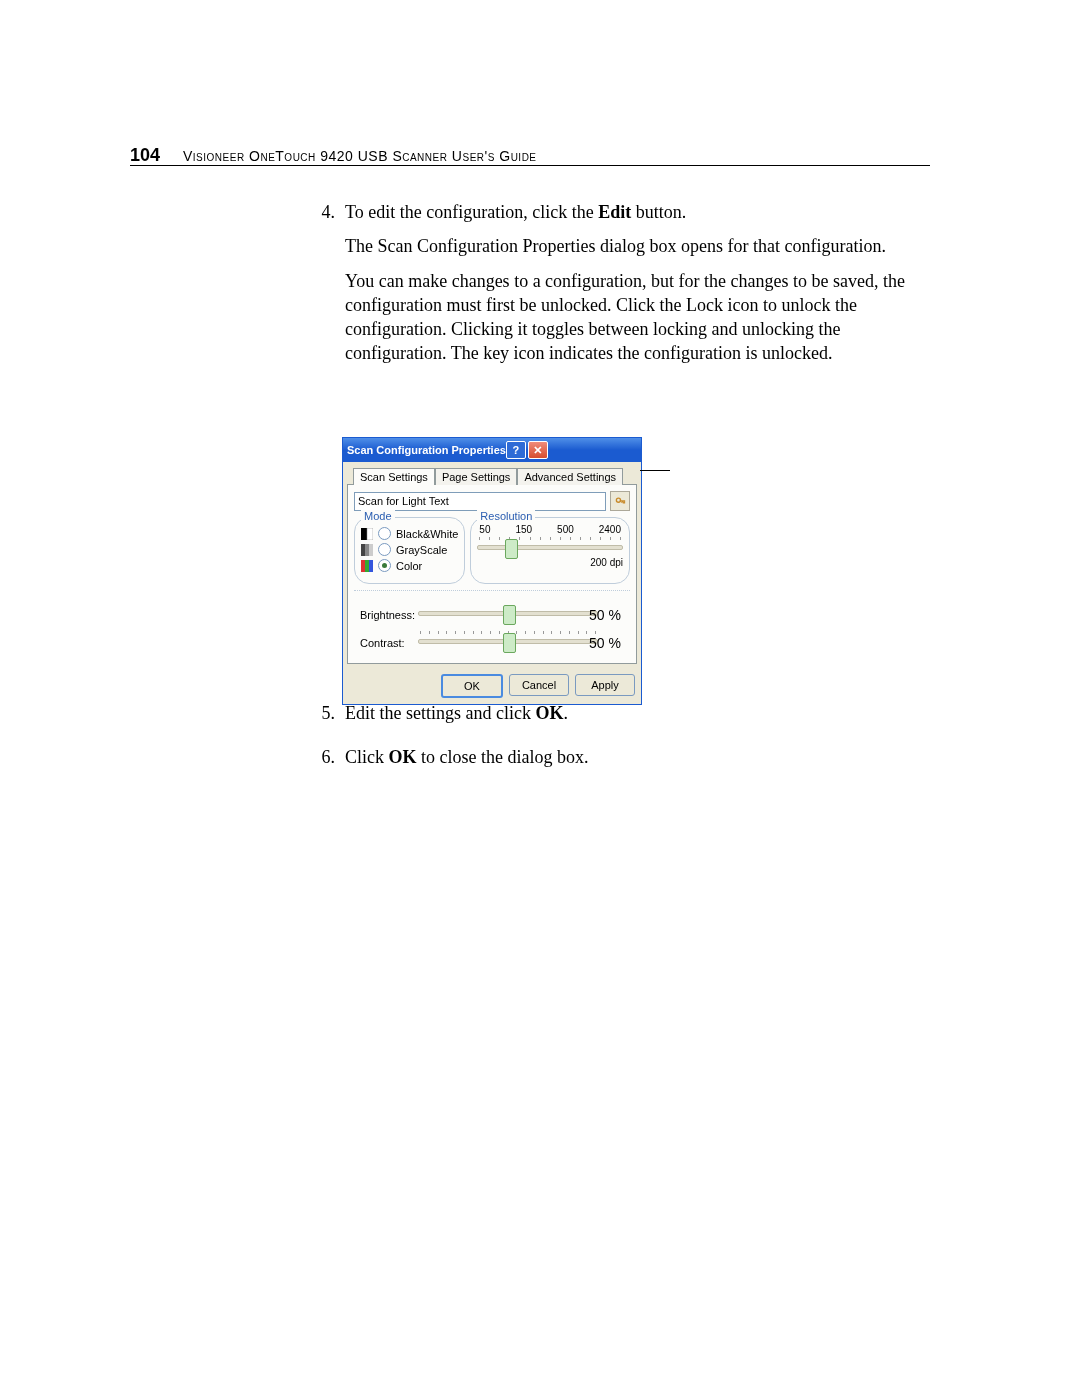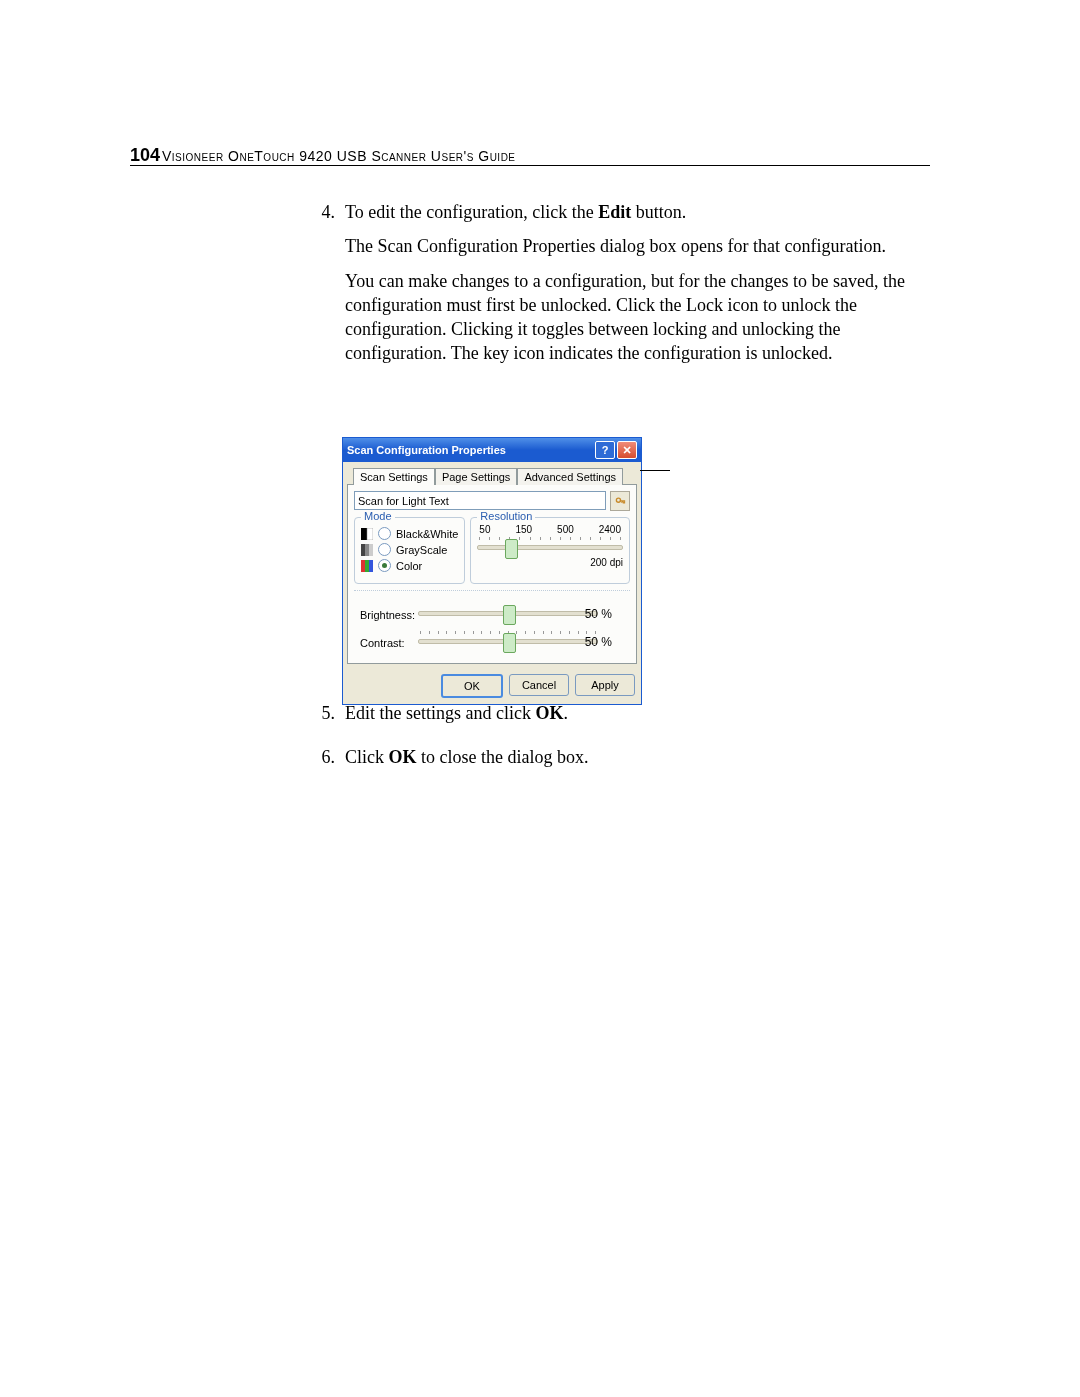--- a/index.html
+++ b/index.html
@@ -1,41 +1,41 @@
 <!DOCTYPE html>
 <html><head>
 <meta charset="utf-8">
 <style>
 html,body{margin:0;padding:0;background:#fff;font-family:Georgia,'Times New Roman',serif;color:#000;width:1080px}
 .page{position:relative;width:896px;height:1397px}
 .header-line{position:absolute;left:130px;top:165px;height:1px;width:800px;background:#000}
 .page-num{position:absolute;left:130px;top:145px;font-weight:bold;font-size:18px;font-family:Arial,sans-serif}
-.header-title{position:absolute;left:162px;top:148px;font-size:14px;font-variant:small-caps;letter-spacing:.5px;font-family:Arial,sans-serif}
+.header-title{position:absolute;left:183px;top:148px;font-size:14px;font-variant:small-caps;letter-spacing:.5px;font-family:Arial,sans-serif}
 .body{position:absolute;left:305px;top:200px;width:620px;font-size:18px;line-height:1.35}
 .step{display:flex;margin-bottom:8px}
 .step .num{width:30px;flex:0 0 30px;text-align:right;padding-right:10px}
 .step .txt{flex:1}
 .step .txt p{margin:0 0 10px 0}
 .figwrap{position:absolute;left:342px;top:437px}
 .dialog{width:298px;border:1px solid #1b5bd0;background:#ece9d8;font-family:Tahoma,Arial,sans-serif;font-size:11px;color:#000}
-.titlebar{height:20px;background:linear-gradient(to bottom,#4f8fe8 0%,#1b5bd0 50%,#1b5bd0 100%);color:#fff;font-weight:bold;padding:2px 4px;display:flex;align-items:center;justify-content:space-between}
+.titlebar{height:20px;background:linear-gradient(to bottom,#4f8fe8 0%,#1b5bd0 50%,#1b5bd0 100%);color:#fff;font-weight:bold;padding:2px 4px;display:flex;align-items:center;justify-content:flex-start}
 .tb-left{font-size:11px}
 .tb-right{display:flex;gap:2px}
 .tb-btn{width:18px;height:16px;border:1px solid #fff;border-radius:2px;display:flex;align-items:center;justify-content:center;font-size:11px;font-weight:bold}
 .tb-help{background:#2e6bd6;color:#fff}
 .tb-close{background:linear-gradient(to bottom,#f08c7a,#d64d2e);color:#fff}
 .tabs{display:flex;margin:5px 4px 0 10px}
 .tab{padding:2px 6px;border:1px solid #919b9c;border-bottom:none;background:#f4f3ee;font-size:11px;position:relative;top:1px}
 .tab.active{background:#fcfcfa;z-index:2}
 .tabpanel{margin:0 4px 4px 4px;border:1px solid #919b9c;background:#fcfcfa;padding:6px}
-.namewrap{display:flex;gap:4px;}
+.namewrap{display:flex;gap:4px;align-items:center}
 .nameinput{flex:1;height:17px;border:1px solid #7f9db9;background:#fff;padding:0 3px;font-size:11px}
 .lockbtn{width:18px;height:18px;border:1px solid #aca899;background:#ece9d8;display:flex;align-items:center;justify-content:center}
 .lockicon{width:11px;height:11px}
-.fieldset{border:1px solid #bfcddb;border-radius:4px;margin-top:6px;padding:6px 6px 8px 6px;position:relative}
+.fieldset{border:1px solid #bfcddb;border-radius:15px;margin-top:6px;padding:6px 6px 8px 6px;position:relative}
 .legend{position:absolute;top:-8px;left:6px;background:#fcfcfa;padding:0 3px;color:#2a5db0;font-size:11px}
 .moderow{display:flex;gap:5px}
 .modecol{flex:0 0 95px}
 .radio-row{display:flex;align-items:center;gap:5px;margin:3px 0}
 .radio{width:11px;height:11px;border:1px solid #7a9ac0;border-radius:50%;background:#fff;display:flex;align-items:center;justify-content:center}
 .radio.sel::after{content:"";width:5px;height:5px;background:#3a7a3a;border-radius:50%}
 .swatch{width:12px;height:12px;display:inline-block;flex:0 0 12px}
 .sw-bw svg,.sw-gs svg,.sw-cl svg{display:block}
 .rescol{flex:1}
 .ticks{display:flex;justify-content:space-between;font-size:10px;padding:0 2px}
@@ -45,21 +45,21 @@
 .slider .dots{position:absolute;top:0;left:0;right:0;height:5px;display:flex;justify-content:space-between;padding:0 2px}
 .slider .dots span{width:1px;height:3px;background:#999}
 .dpi-row{display:flex;justify-content:flex-end;margin-top:2px;font-size:10px}
 .bc-row{display:flex;align-items:flex-end;margin:10px 0 0 0}
 .bc-label{flex:0 0 58px;font-size:11px}
 .bc-slider{flex:1;position:relative;height:18px}
 .bc-slider .track{position:absolute;top:8px;left:0;right:26px;height:3px;background:#e3e0d0;border:1px solid #c0bca8;border-radius:2px}
 .bc-slider .thumb{position:absolute;top:2px;width:11px;height:18px;background:#cdebc7;border:1px solid #6ba85e;border-radius:2px}
 .bc-slider .dots{position:absolute;top:0;left:0;right:26px;height:5px;display:flex;justify-content:space-between;padding:0 2px}
 .bc-slider .dots span{width:1px;height:3px;background:#999}
-.bc-val{position:absolute;right:12px;top:4px;font-size:12px}
+.bc-val{position:absolute;right:3px;top:4px;font-size:14px}
 .dlg-btns{display:flex;justify-content:flex-end;gap:6px;padding:6px}
 .dlg-btn{min-width:58px;height:20px;border:1px solid #7a9ac0;background:#ece9d8;border-radius:3px;font-size:11px;display:flex;align-items:center;justify-content:center}
 .dlg-btn.def{border:2px solid #4a8be0}
 .callout-line{position:absolute;left:640px;top:470px;width:30px;height:1px;background:#000}
 .callout{position:absolute;left:676px;top:458px;width:180px;font-size:15px;line-height:1.25;font-family:Georgia,serif}
 .steps-after{position:absolute;left:305px;top:700px;width:620px;font-size:18px;line-height:1.45}
 </style>
 </head>
 <body>
 

